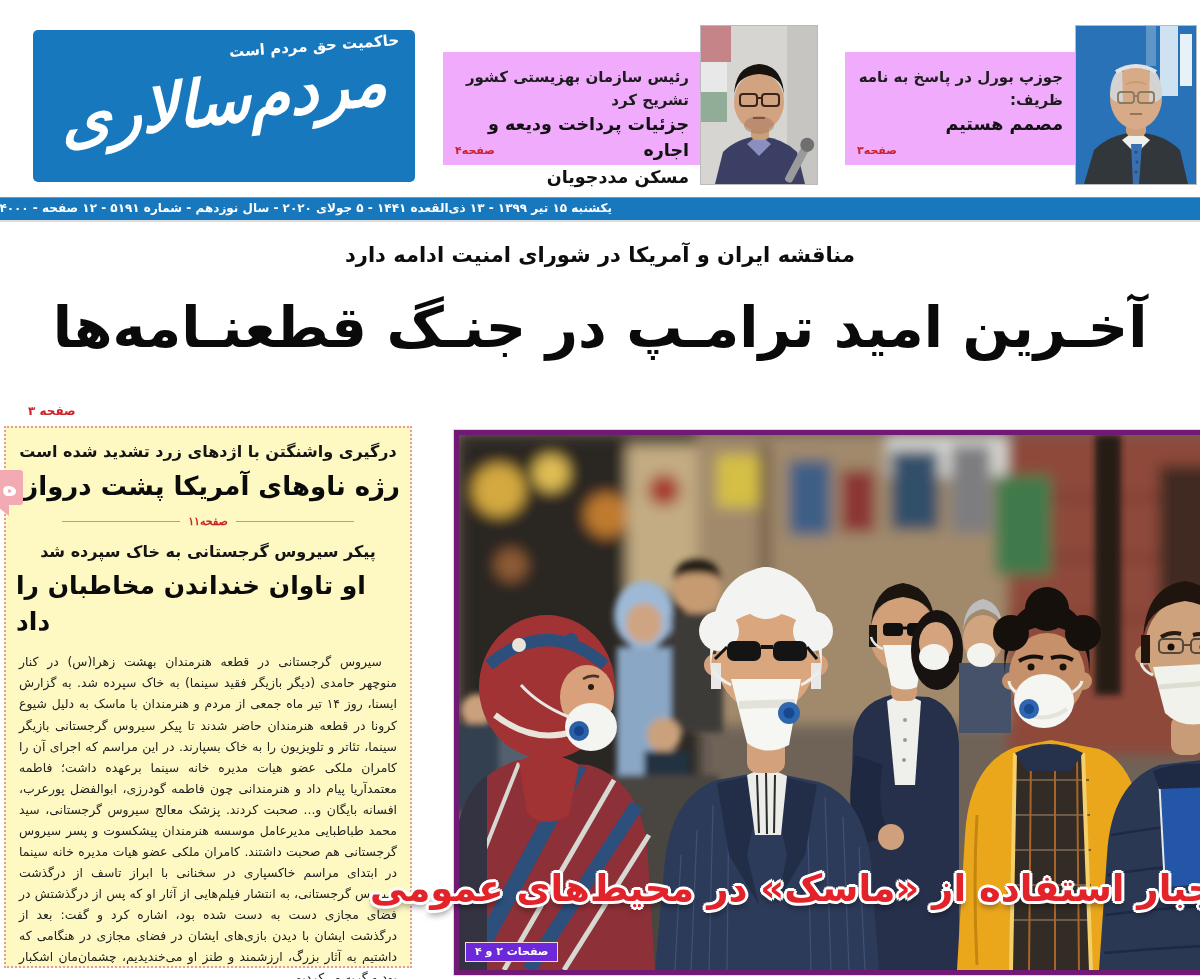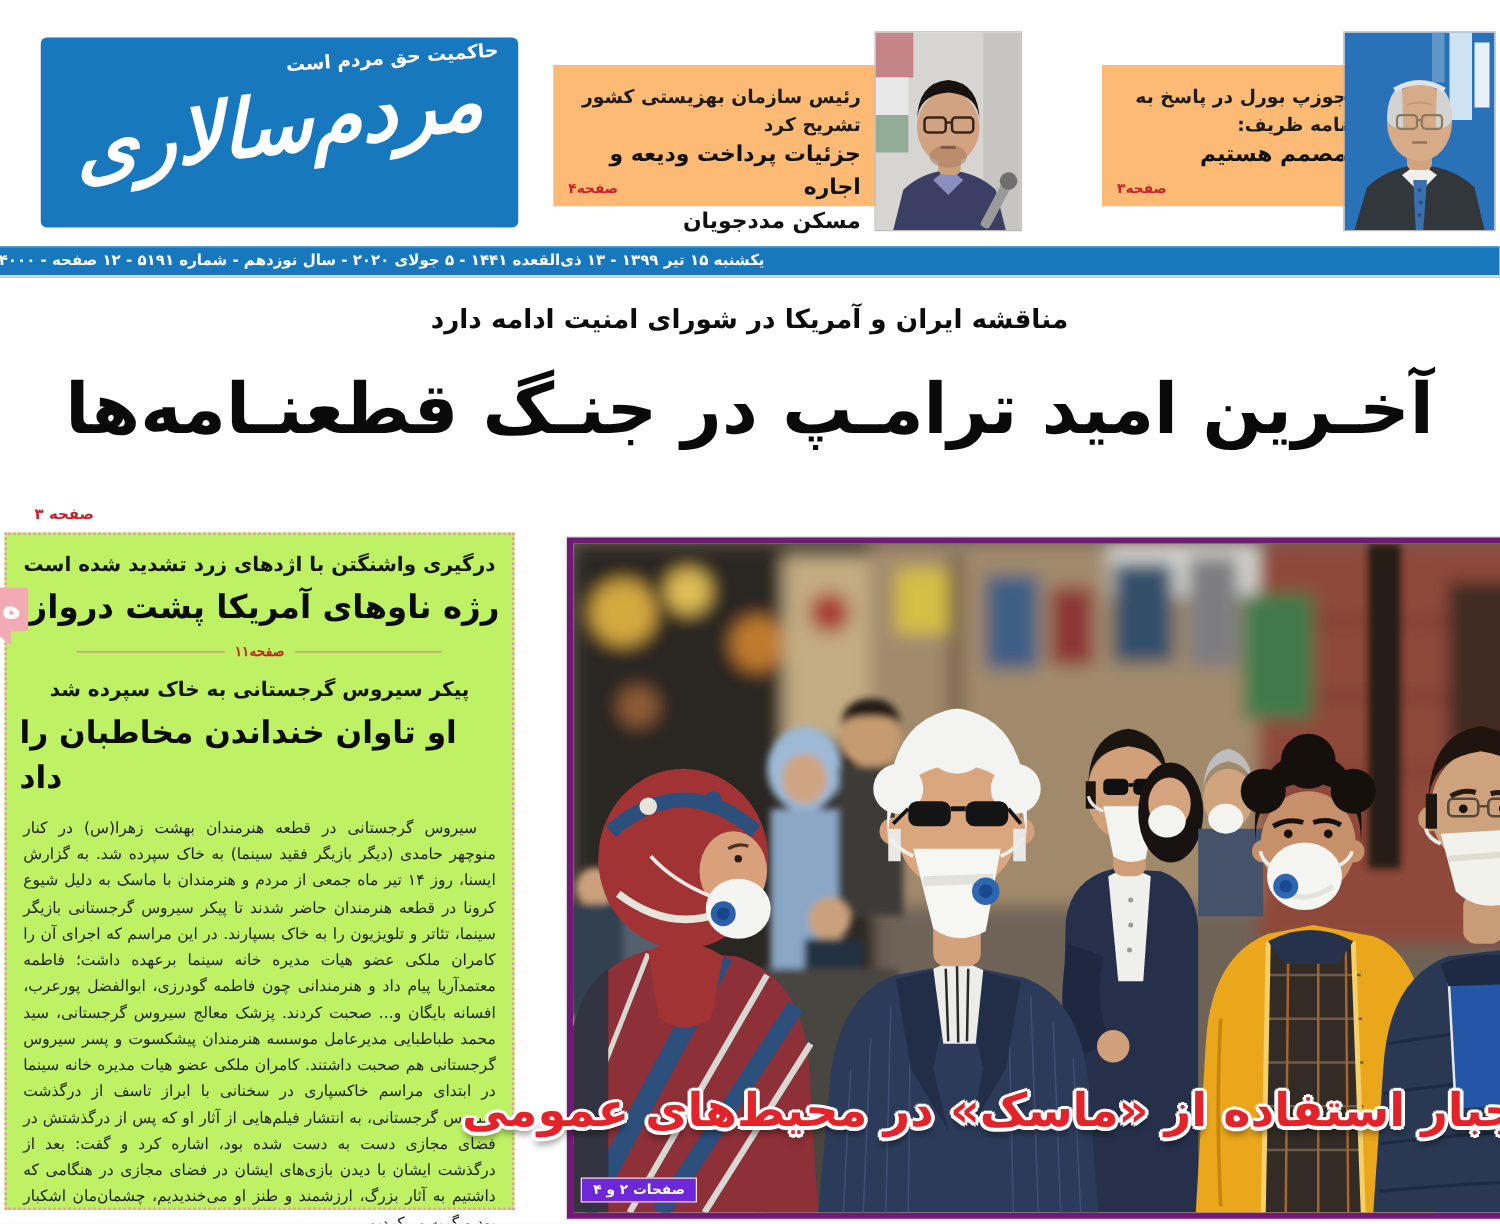--- a/index.html
+++ b/index.html
@@ -4,38 +4,38 @@
 <style>
   html,body{margin:0;padding:0;background:#f2f2f2;}
   .page{position:relative;width:1200px;height:979px;margin:0 auto;background:#ffffff;
         font-family:"DejaVu Sans",sans-serif;overflow:hidden;direction:rtl;}
   
   .masthead{position:absolute;left:33px;top:30px;width:382px;height:152px;background:#1878be;border-radius:5px;}
   .masthead-tagline{position:absolute;top:7px;right:16px;color:#fff;font-size:15px;font-weight:bold;transform:rotate(-4deg);}
   .masthead-title{position:absolute;top:34px;left:0;right:0;text-align:center;color:#fff;
                   font-size:64px;font-weight:bold;font-style:italic;transform:rotate(-7deg) skewX(-4deg);letter-spacing:-2px;}
   
-  .teaser-box{position:absolute;background:#fdba74;}
+  .teaser-box{position:absolute;background:#f0abfc;}
   .teaser-box .kicker{font-size:15px;font-weight:bold;color:#1c1c1c;text-align:right;padding:14px 12px 0 8px;line-height:1.5;}
   .teaser-box .t-line{font-size:17.5px;font-weight:bold;color:#111;text-align:right;padding:0 12px 0 8px;line-height:1.5;}
   .page-ref{position:absolute;left:12px;bottom:8px;color:#cc2128;font-size:11px;font-weight:bold;}
   .teaser-photo{position:absolute;top:25px;height:160px;border:1px solid #bbb;box-sizing:border-box;}
   
   .dateline{position:absolute;left:0;top:197px;width:1200px;height:22px;background:#1878be;
             border-top:1px solid #5ba0d4;border-bottom:2px solid #dcdcdc;}
   .dateline span{position:absolute;left:20px;top:3px;width:592px;direction:rtl;text-align:right;
                  color:#fff;font-size:12px;font-weight:bold;white-space:nowrap;}
   
   .lead-kicker{position:absolute;top:243px;left:0;right:0;text-align:center;font-size:21px;font-weight:bold;color:#0d0d0d;}
   .lead-headline{position:absolute;top:295px;left:0;right:0;text-align:center;font-size:56px;font-weight:bold;
                  color:#0a0a0a;letter-spacing:-1px;white-space:nowrap;}
   .lead-page{position:absolute;left:28px;top:404px;color:#cc2128;font-size:12px;font-weight:bold;}
   
   .left-col{position:absolute;left:4px;top:426px;width:408px;height:542px;border:2px dotted #e59aa4;
-            box-sizing:border-box;padding:0 10px;background:#bef264;}
+            box-sizing:border-box;padding:0 10px;background:#fef9c3;}
   .k16{text-align:center;font-size:16px;font-weight:bold;color:#151515;margin-top:13px;line-height:1.4;}
   .hl-row{display:flex;direction:rtl;align-items:stretch;margin-top:5px;font-weight:bold;}
   .hl-black{font-size:26px;color:#0b0b0b;white-space:nowrap;padding-top:3px;}
   .bubble{flex:1;position:relative;background:#f3abb3;border-radius:3px;margin-top:2px;
           display:flex;align-items:center;font-size:26px;padding:1px 6px 4px;}
   .bubble:after{content:"";position:absolute;bottom:-11px;right:14px;width:0;height:0;
                 border-top:12px solid #f3abb3;border-left:15px solid transparent;}
   .bubble .w{color:#ffffff;}
   .bubble .r{color:#a51c28;margin-left:4px;}
   .rule-label{display:flex;align-items:center;gap:8px;color:#cc2128;font-size:11px;font-weight:bold;margin:10px 46px 0;font-family:Liberation Serif, serif;}
@@ -88,21 +88,21 @@
       <rect x="61" y="68" width="17" height="12" rx="3" fill="none" stroke="#3a241a" stroke-width="2"></rect>
       <line x1="56" y1="72" x2="61" y2="72" stroke="#3a241a" stroke-width="2"></line>
       <path d="M52,92 L64,92" stroke="#7a5340" stroke-width="2"></path>
       <g transform="rotate(28 95 140)">
           <rect x="91" y="118" width="8" height="40" rx="3" fill="#9a9a9a"></rect>
           <circle cx="95" cy="116" r="7" fill="#6f6f6f"></circle>
         </g>
     </svg>
   </div>
 
-  <div class="teaser-box" style="left:882px;top:52px;width:208px;height:113px;">
+  <div class="teaser-box" style="left:845px;top:52px;width:230px;height:113px;">
     <div class="kicker">جوزپ بورل در پاسخ به نامه ظریف:</div>
     <div class="t-line">مصمم هستیم</div>
     <div class="page-ref">صفحه۳</div>
   </div>
   <div class="teaser-photo" style="left:1075px;width:122px;">
     <svg width="120" height="158" viewBox="0 0 120 158">
       <rect width="120" height="158" fill="#2a72b8"></rect>
       <rect x="84" y="0" width="18" height="70" fill="#cfe2f2"></rect>
       <rect x="104" y="8" width="12" height="52" fill="#e8f1f8"></rect>
       <rect x="70" y="0" width="10" height="40" fill="#5e96c8"></rect>

